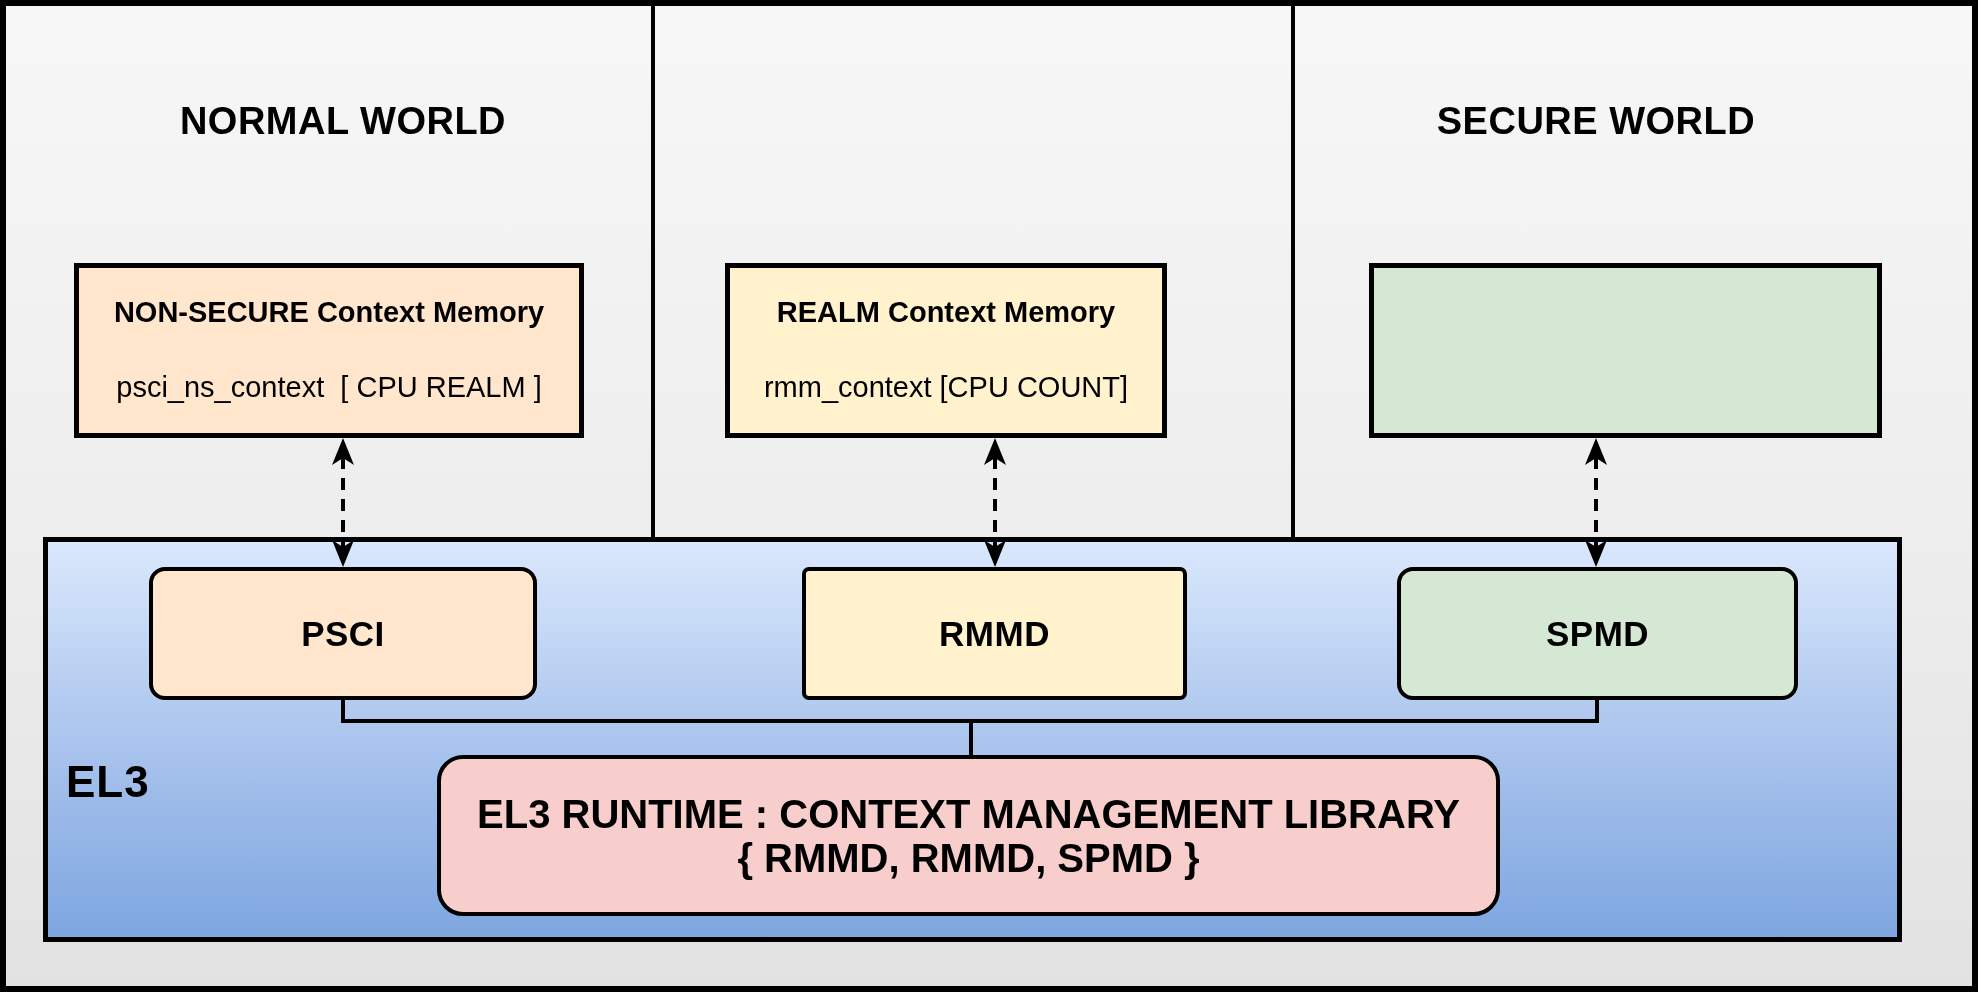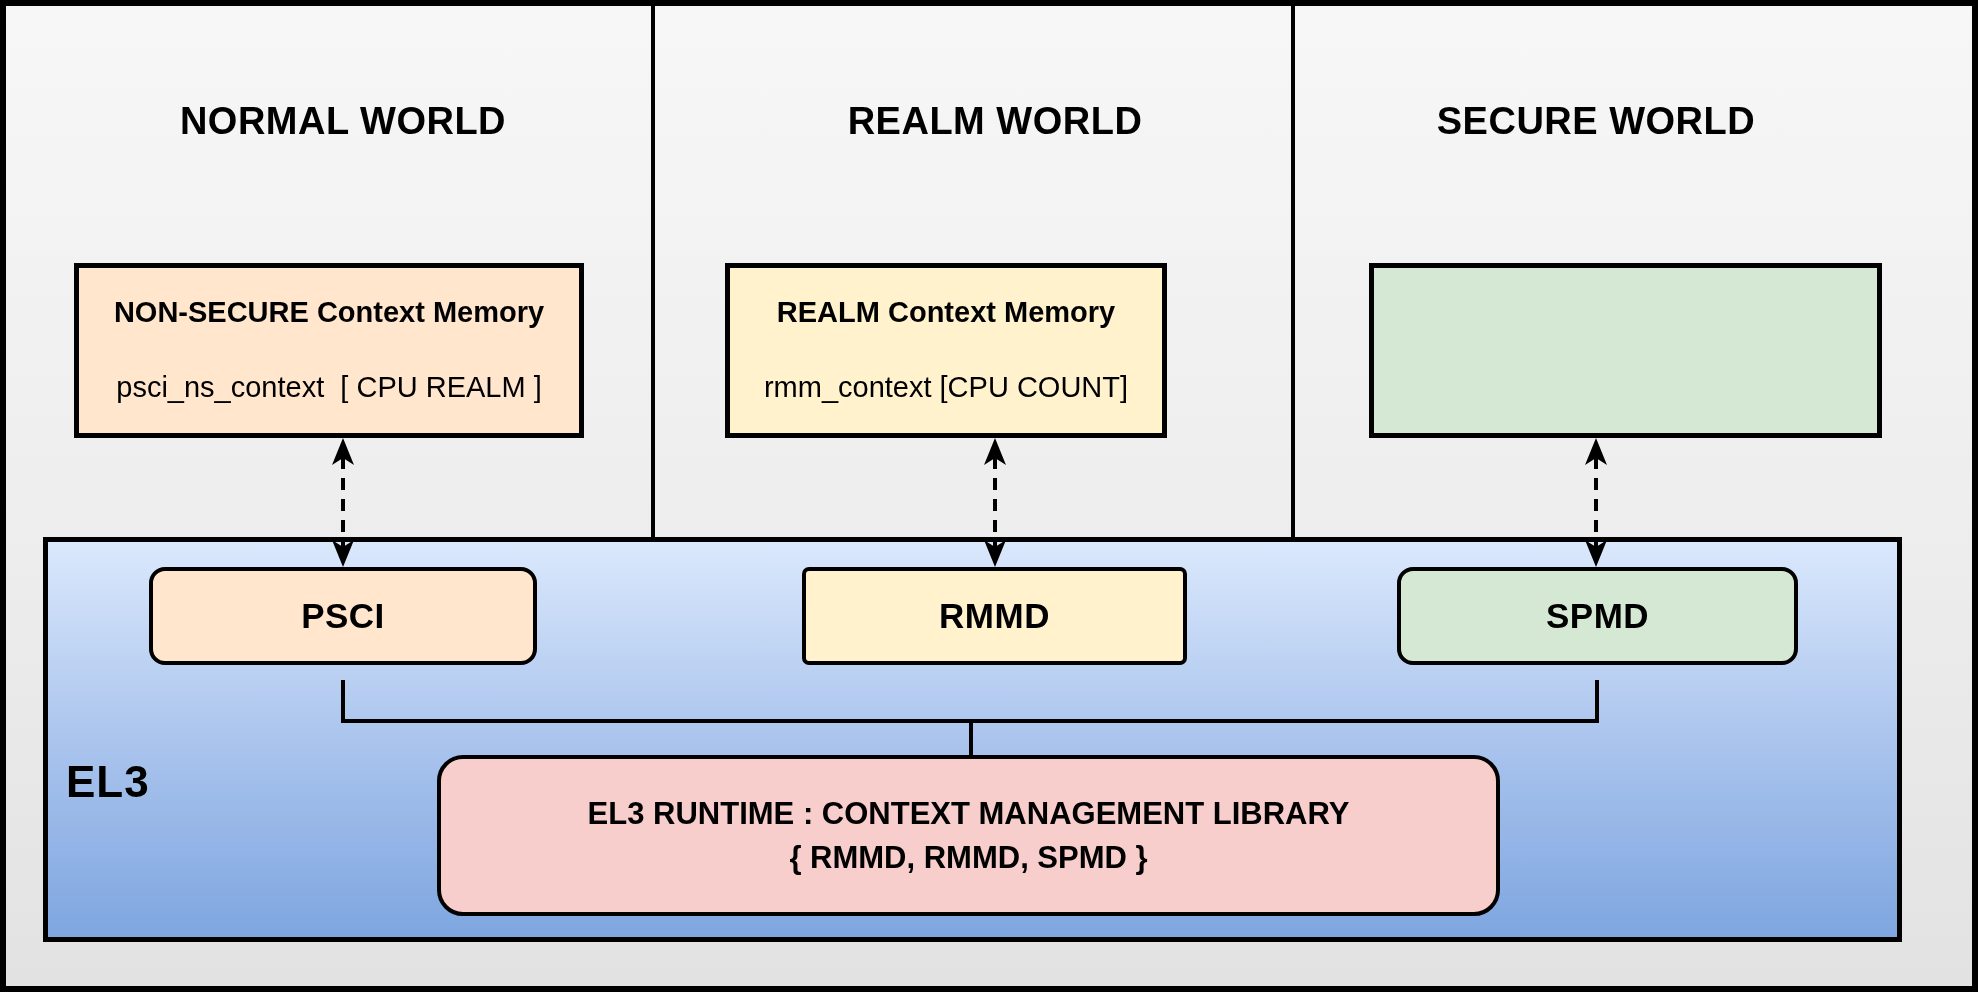--- a/index.html
+++ b/index.html
@@ -61,49 +61,48 @@
     font-weight:bold; font-size:44px; letter-spacing:1px;
   }
 
   .conn { position:absolute; background:#000; z-index:5; }
   .v1  { left:341px;  top:680px; width:4px;  height:42px; }
   .v2  { left:1595px; top:680px; width:4px;  height:42px; }
   .bus { left:341px;  top:719px; width:1258px; height:4px; }
   .v3  { left:969px;  top:721px; width:4px;  height:37px; }
 
   .module {
-    position:absolute; top:567px; height:98px;
+    position:absolute; top:567px; height:133px;
     border:4px solid #000; border-radius:16px; box-sizing:border-box;
     display:flex; align-items:center; justify-content:center;
     font-weight:bold; font-size:35px; letter-spacing:0.5px;
     z-index:8;
   }
   .mod0 { left:149px;  width:388px; background:#ffe6cc; }
   .mod1 { left:802px;  width:385px; background:#fff2cc;border-radius:7px; }
   .mod2 { left:1397px; width:401px; background:#d5e8d4; }
 
   .runtime {
     position:absolute; left:437px; top:755px; width:1063px; height:161px;
     border:4px solid #000; border-radius:26px; box-sizing:border-box;
     background:#f8cecc;
     display:flex; flex-direction:column; align-items:center; justify-content:center;
-    font-weight:bold; font-size:31px; line-height:44px; text-align:left;
+    font-weight:bold; font-size:40px; line-height:44px; text-align:left;
     z-index:8; white-space:pre;
   }
 </style>
 </head>
 <body>
 
 <div class="canvas">
 
   <div class="sep sep1"></div>
   <div class="sep sep2"></div>
 
   <div class="world-title t0">NORMAL WORLD</div>
-  <div class="world-title t1">REALM WORLD</div>
   <div class="world-title t2">SECURE WORLD</div>
 
   <div class="membox m0">
     <div class="mem-title">NON-SECURE Context Memory</div>
     <div class="mem-sub">psci_ns_context  [ CPU REALM ]</div>
   </div>
   <div class="membox m1">
     <div class="mem-title">REALM Context Memory</div>
     <div class="mem-sub">rmm_context [CPU COUNT]</div>
   </div>

